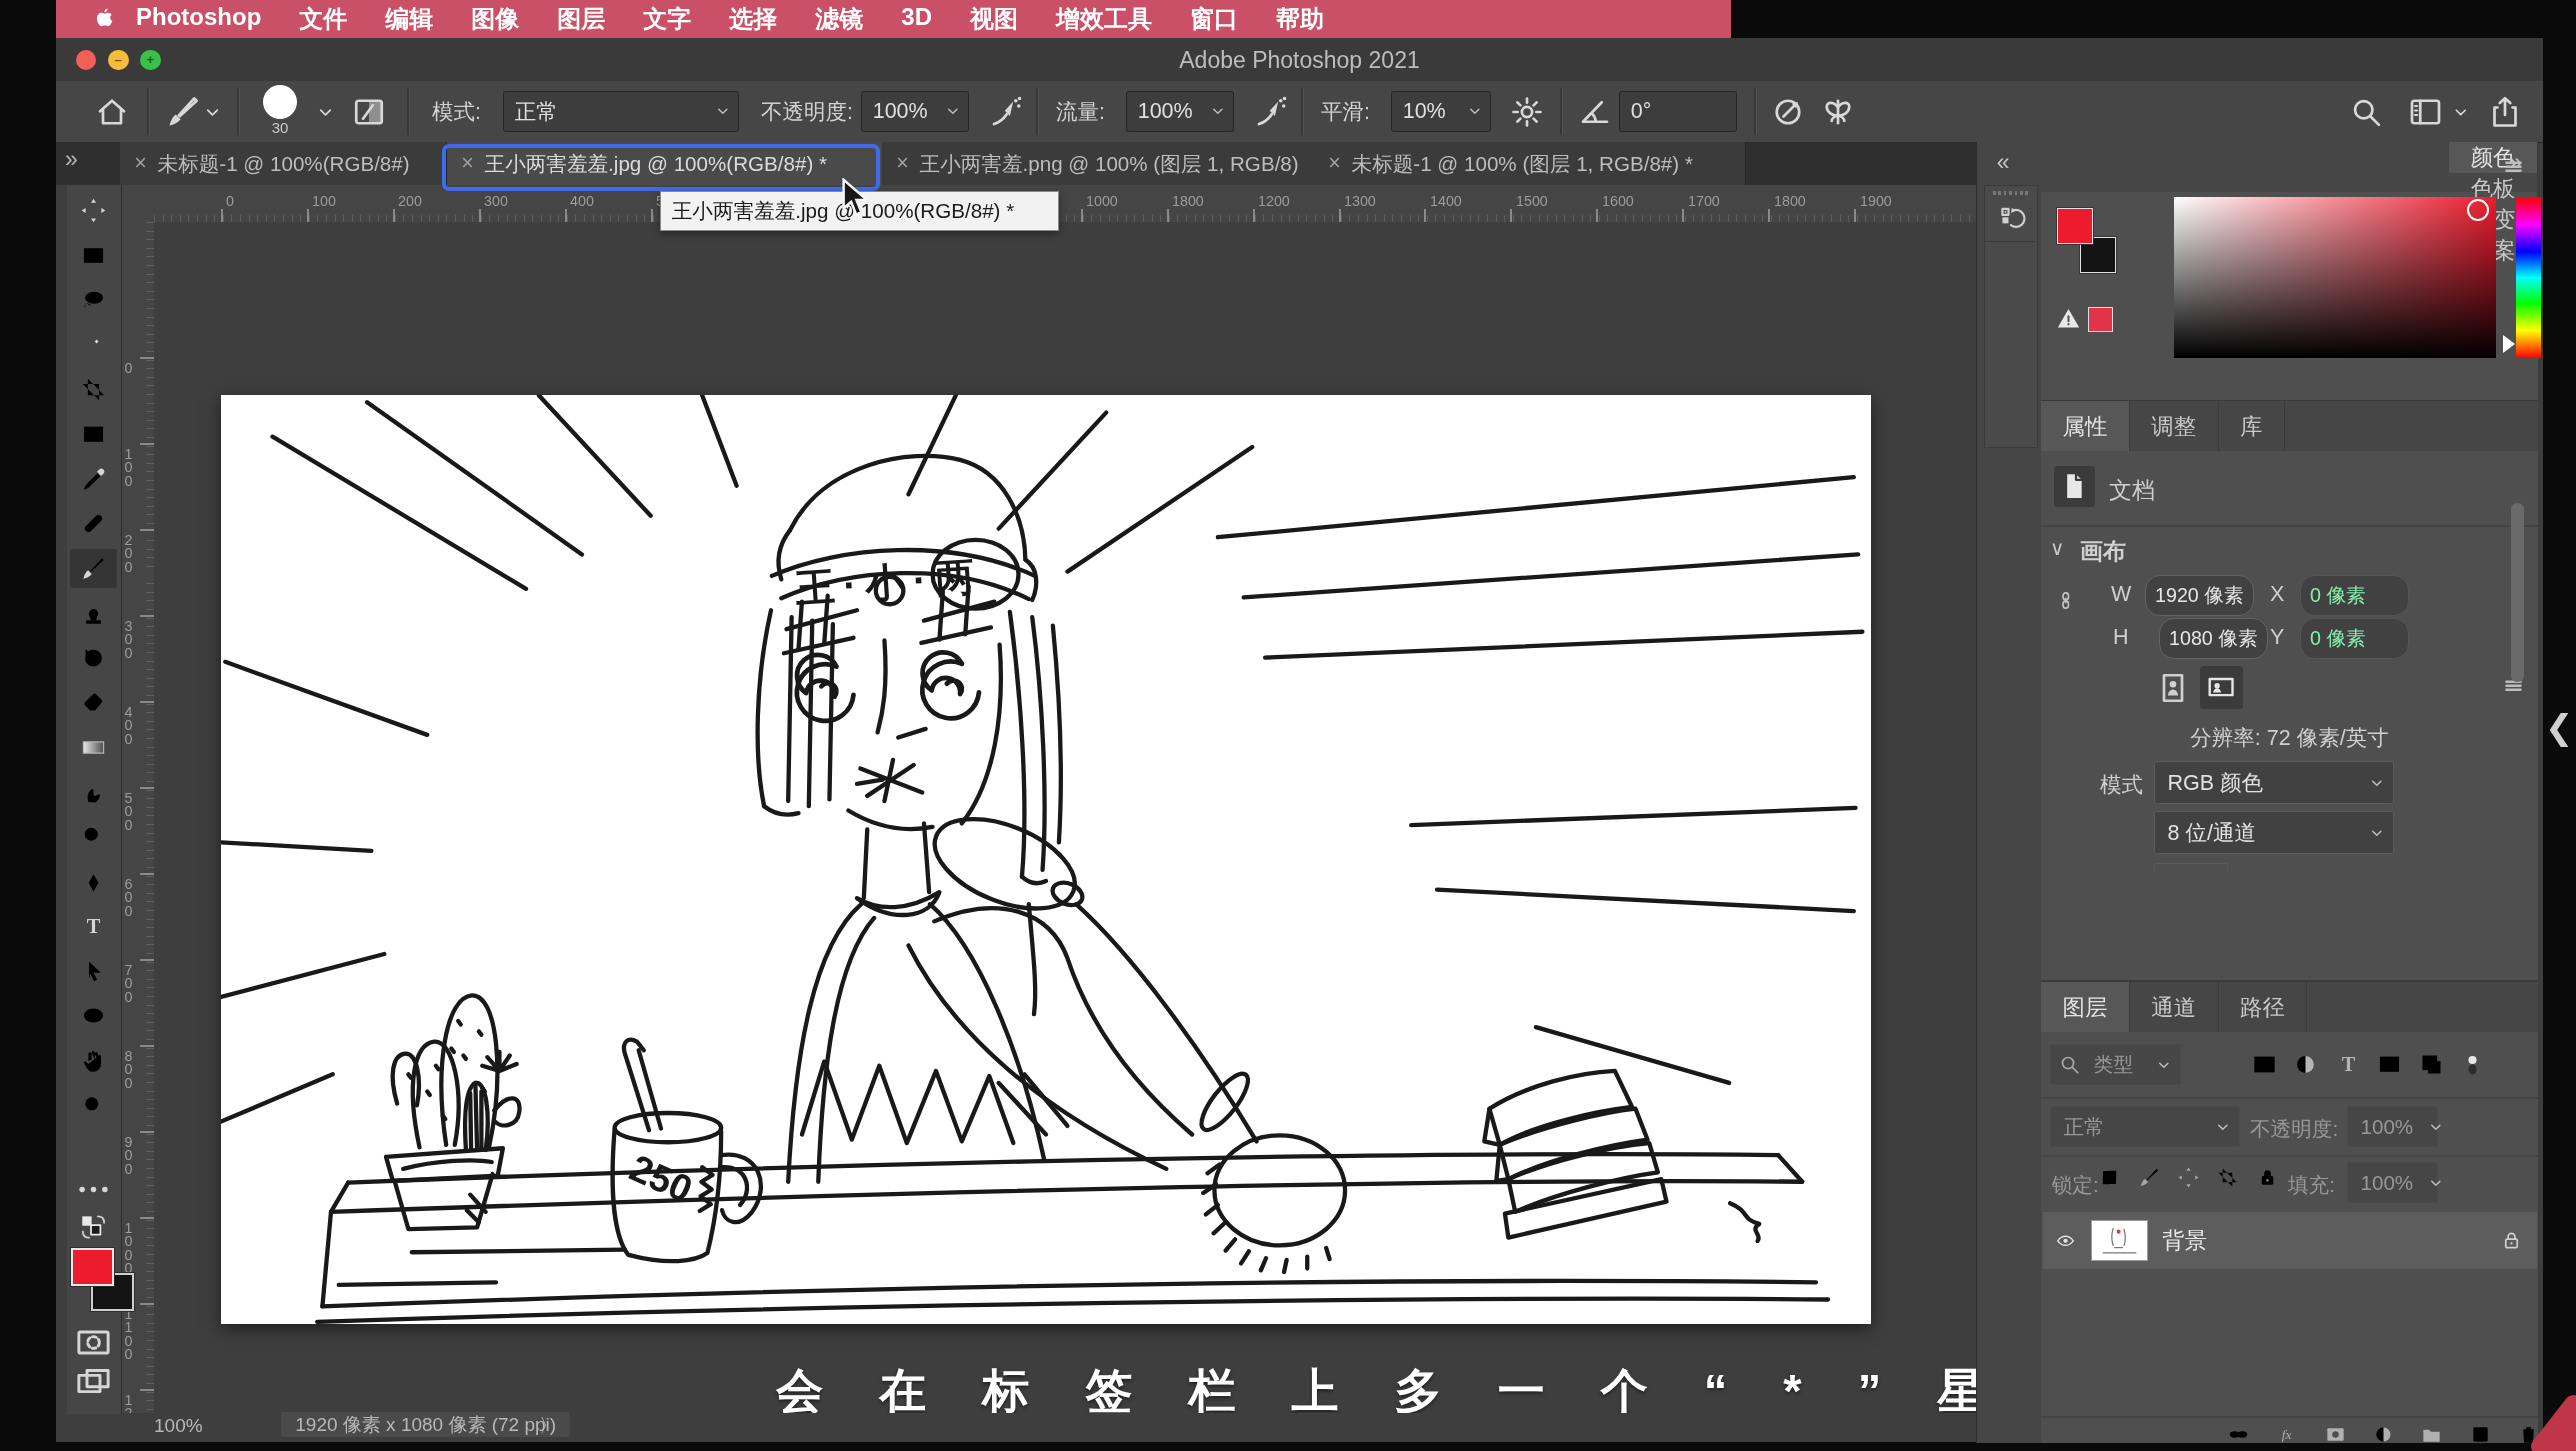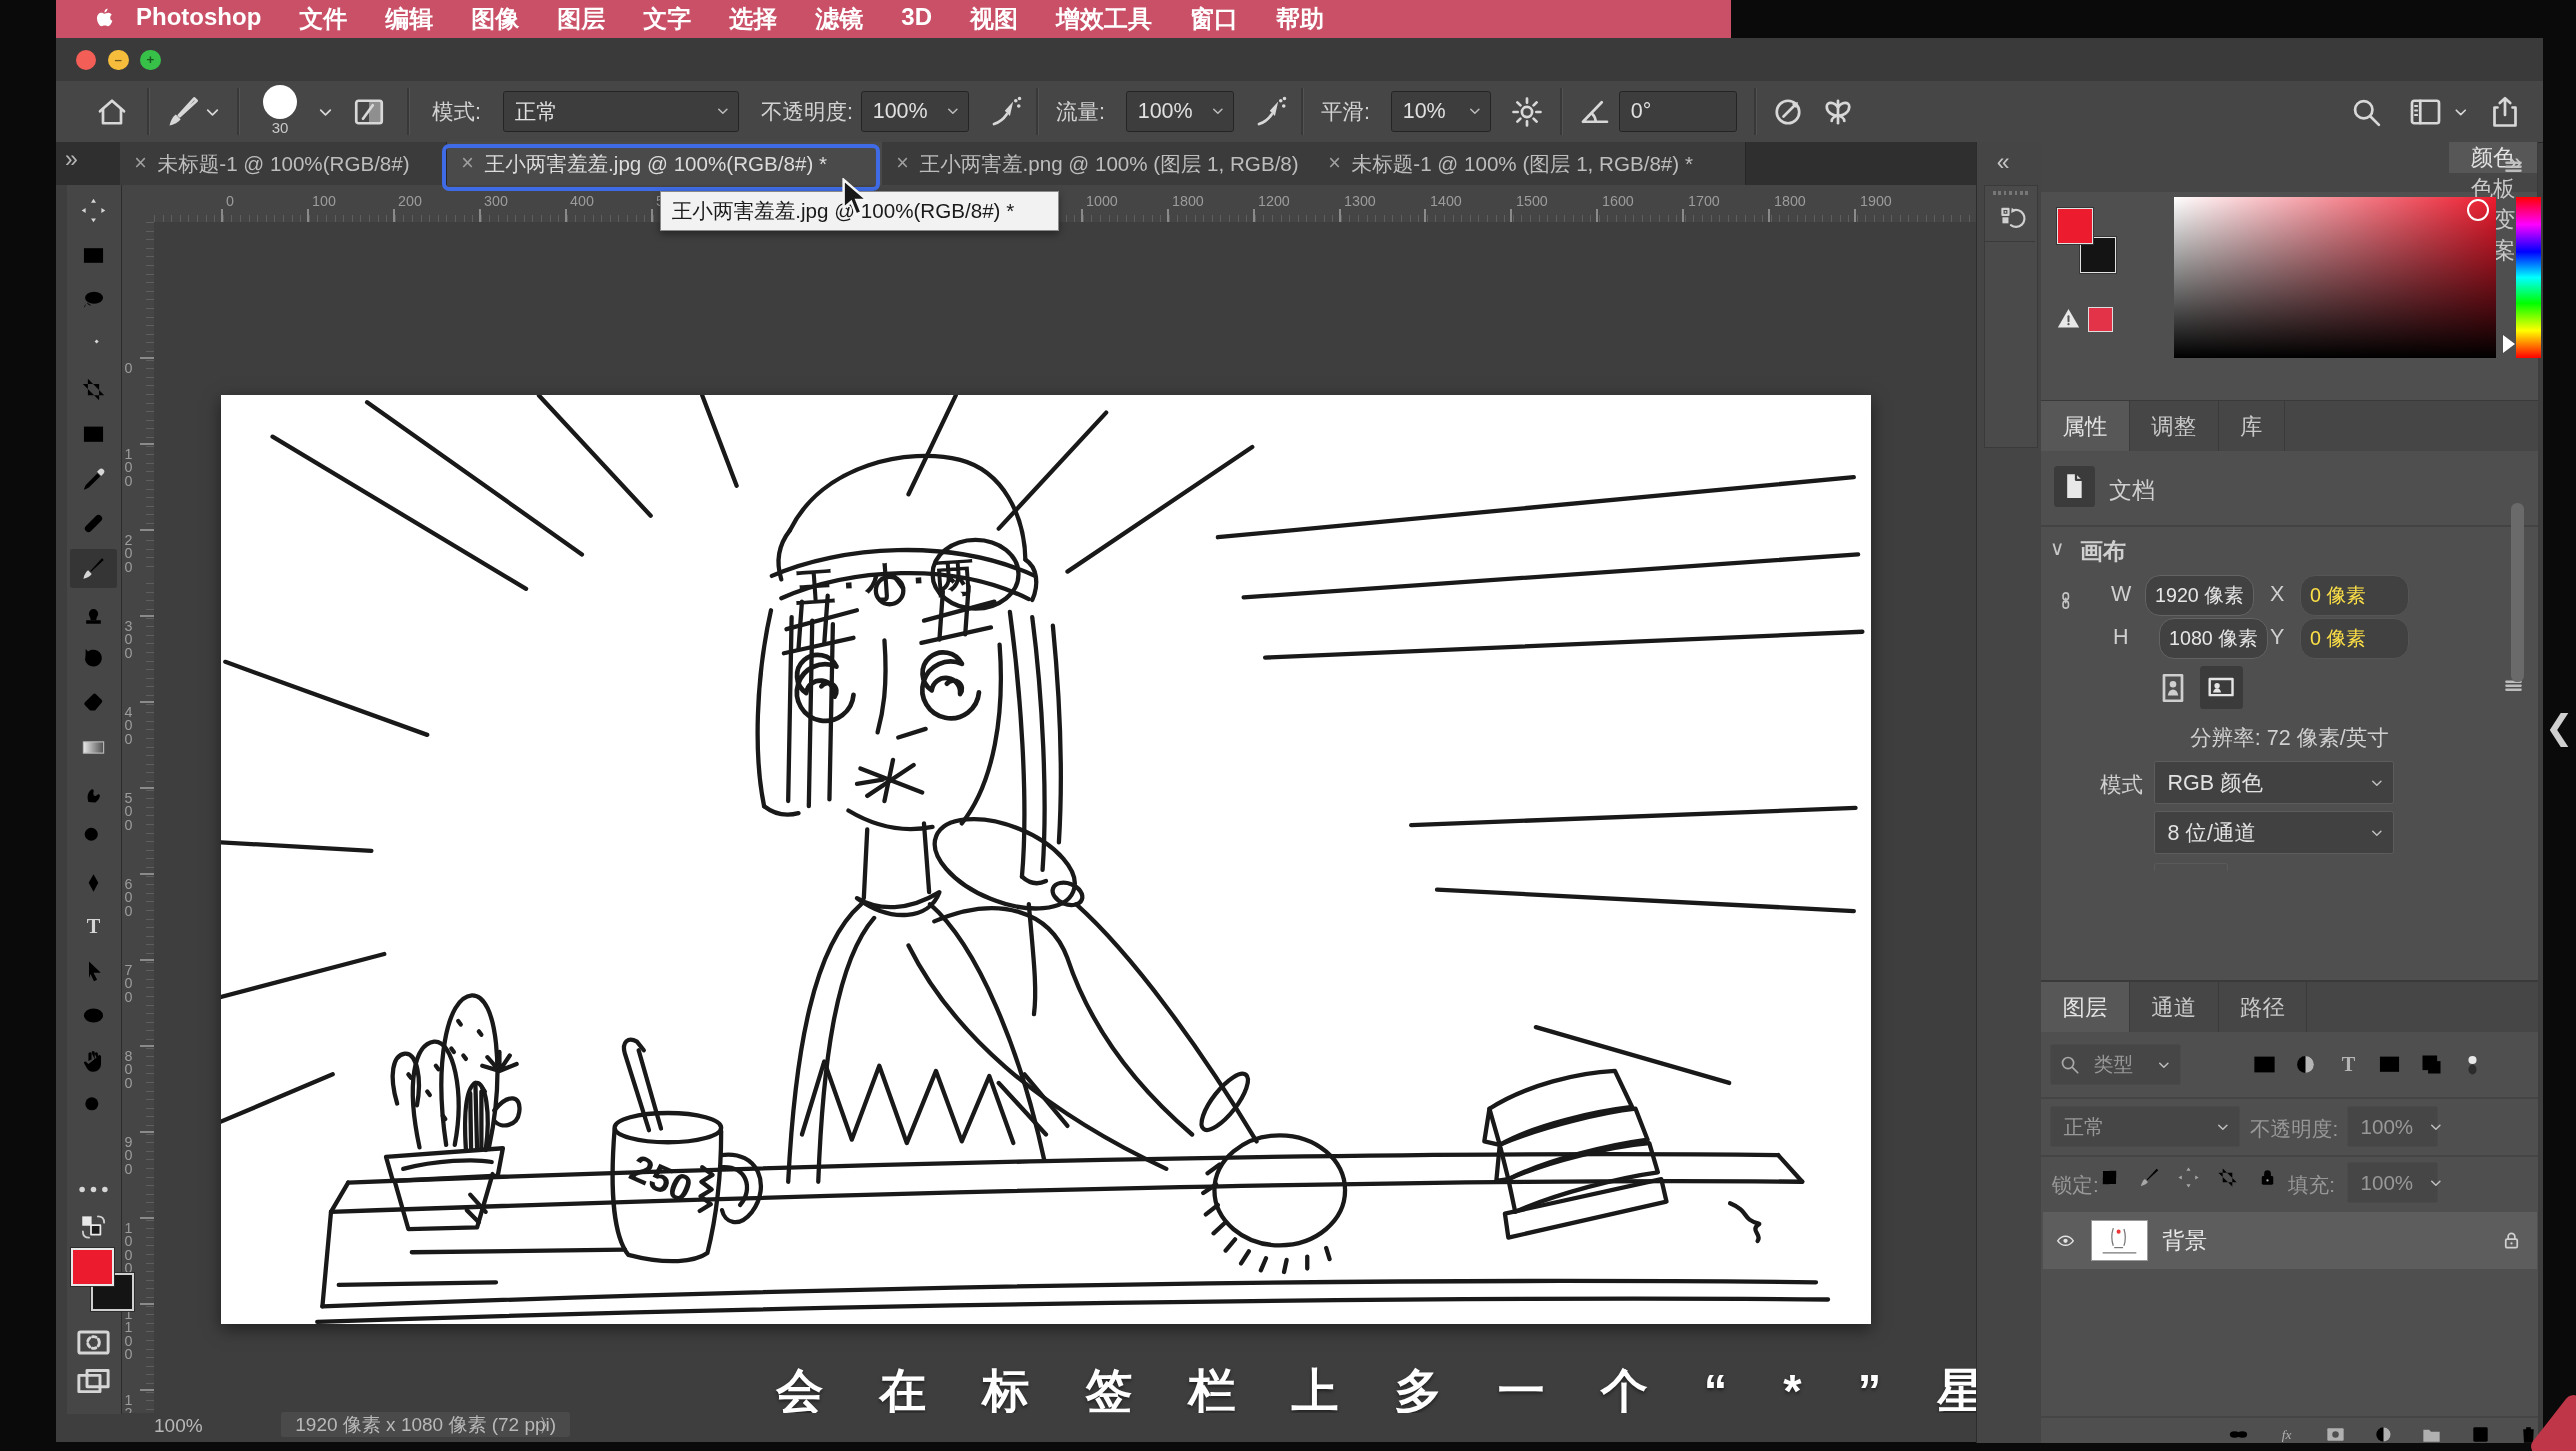--- a/index.html
+++ b/index.html
@@ -63,21 +63,21 @@
   #dockstrip{left:1920px;top:104px;width:64px;height:1301px;background:#454545;border-left:1.8px solid #2c2c2c;}
   #histbox{left:7.2px;top:43px;width:52px;height:261px;background:#4a4a4a;border:0.9px solid #3a3a3a;}
   .glyphbtn{color:#c5c5c5;font-size:23px;}
   #panels{left:1985px;top:104px;width:497px;height:1301px;background:#4f4f4f;}
   .ptabrow{left:0;width:497px;height:50px;background:#464646;display:flex;align-items:flex-end;}
   .ptab{height:50px;display:flex;align-items:center;padding:0 21.5px;font-size:22.4px;color:#c9c9c9;border-right:1.8px solid #3a3a3a;}
   .ptab.active{background:#575757;color:#e3e3e3;}
   .pmenu{position:absolute;right:12.5px;top:14.3px;width:25px;height:21.5px;color:#bdbdbd;}
   .divider{left:0;width:497px;height:1.8px;background:#3a3a3a;}
   .field{height:39px;background:#414141;border:0.9px solid #636363;border-radius:15px;color:#e6e6e6;font-size:19.7px;display:flex;align-items:center;padding:0 9px;}
-  .field.dim{border-color:#555;color:#fde047;}
+  .field.dim{border-color:#555;color:#86efac;}
   .pselect{height:41px;background:#414141;border:0.9px solid #5d5d5d;border-radius:2.7px;color:#e2e2e2;font-size:21.5px;display:flex;align-items:center;}
   .pselect .val{flex:1;padding:0 12.5px;white-space:nowrap;}
   .pselect .chev{width:32px;color:#c0c0c0;display:flex;justify-content:center;}
   .pselect .chev svg{width:19.7px;height:19.7px;}
   .pselect.dim{color:#989898;border-color:#4a4a4a;background:#464646;}
   .plabel{font-size:21.5px;color:#d0d0d0;white-space:nowrap;}
   .plabel.dim{color:#989898;}
   #layerrow{left:1.8px;width:494px;height:57px;background:#5d5d5d;display:flex;align-items:center;}
   #rightedge-chev{left:2545px;top:707px;color:#cfcfcf;font-size:34px;}
   #redcorner{left:2542px;top:1406px;width:72px;height:72px;background:#bf3648;transform:rotate(38deg);border-radius:9px;}
@@ -110,20 +110,21 @@
         <span class="mitem">帮助</span>
       </span>
   </div>
 
   <div id="window" class="abs">
 
     <div id="titlebar" class="abs">
       <div class="light abs" style="left:19.7px;background:#f35e56;"></div>
       <div class="light abs" style="left:52px;background:#f6bd3c;">–</div>
       <div class="light abs" style="left:84px;background:#38c149;">+</div>
+      <div id="title" class="abs">Adobe Photoshop 2021</div>
     </div>
 
     <div id="optionsbar" class="abs">
       <div class="obar-icon abs" style="left:38px;" data-icon="home">
           <svg viewBox="0 0 24 24">
             <path d="M4 11.5 12 4.5l8 7"></path>
             <path d="M6 10v9.5h12V10"></path>
           </svg>
         </div>
       <div class="osep abs" style="left:91px;"></div>

